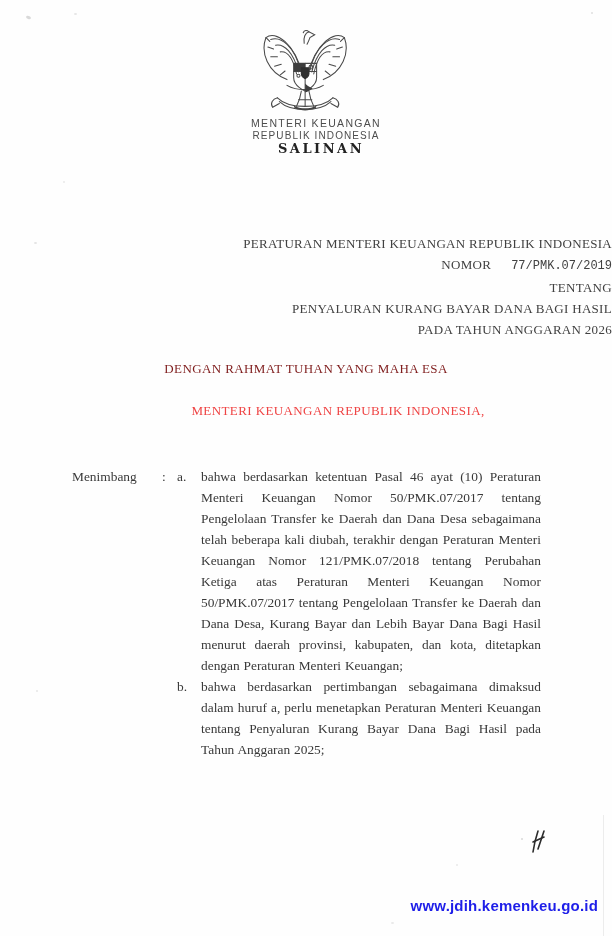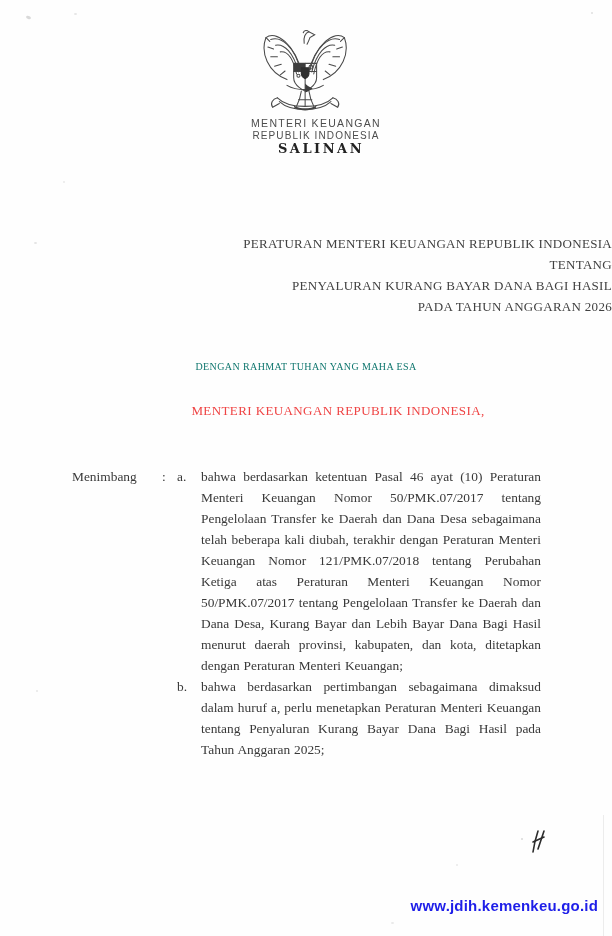--- a/index.html
+++ b/index.html
@@ -30,21 +30,21 @@
   .title-block{
     position:absolute;top:233px;left:0;width:100%;text-align:right;
     font-size:13px;line-height:21px;letter-spacing:.3px;color:#414141;
   }
   .nomor-value{
     font-family:"Liberation Mono", monospace;font-size:12px;letter-spacing:0;
     margin-left:20px;
   }
   .invocation{
     position:absolute;top:361px;left:0;width:100%;text-align:center;
-    font-size:10px;letter-spacing:.4px;color:#0f766e;
+    font-size:13px;letter-spacing:.4px;color:#7f1d1d;
   }
   .authority{
     position:absolute;top:403px;left:0;width:100%;text-align:center;
     font-size:13px;letter-spacing:.4px;color:#ef4444;padding-left:32px;
   }
   
   .menimbang{
     position:absolute;top:466px;left:72px;width:469px;
     display:flex;align-items:flex-start;
     font-size:13.4px;line-height:21px;color:#393939;
@@ -127,20 +127,23 @@
       <path d="M74,73 c5,1 8,6 5,10 l-7,-4"></path>
       <path d="M33,81 C40,85 50,85 57,81 l-1,3 c-8,3 -14,3 -22,0 z" fill="#444" stroke="none"></path>
     </svg>
     <div class="ministry-line ministry-name">MENTERI KEUANGAN</div>
     <div class="ministry-line republic-name">REPUBLIK INDONESIA</div>
     <div class="salinan">SALINAN</div>
   </div>
 
   <div class="title-block">
     <div>PERATURAN MENTERI KEUANGAN REPUBLIK INDONESIA</div>
+    <div>
+      <span>NOMOR</span><span class="nomor-value">77/PMK.07/2019</span>
+    </div>
     <div>TENTANG</div>
     <div>PENYALURAN KURANG BAYAR DANA BAGI HASIL</div>
     <div>PADA TAHUN ANGGARAN 2026</div>
   </div>
 
   <div class="invocation">DENGAN RAHMAT TUHAN YANG MAHA ESA</div>
   <div class="authority">MENTERI KEUANGAN REPUBLIK INDONESIA,</div>
 
   <div class="menimbang">
     <div class="m-label">Menimbang</div>

